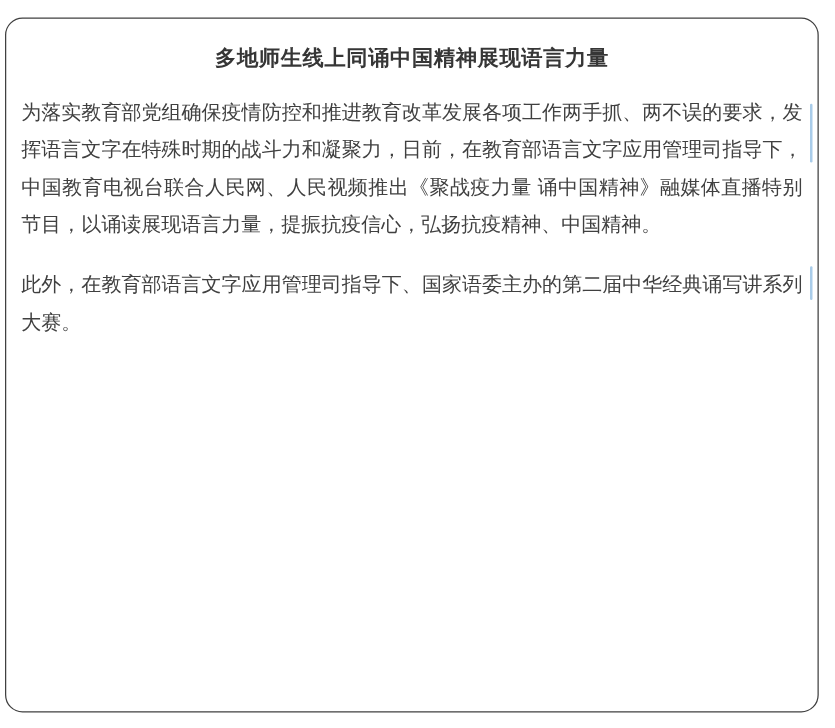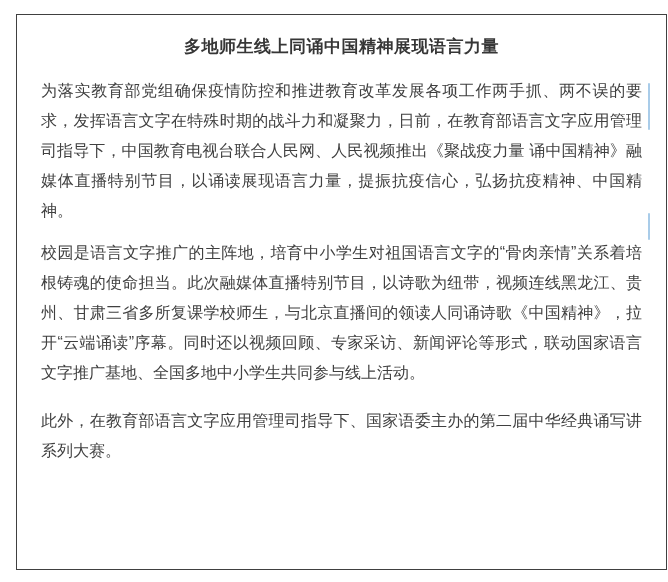--- a/index.html
+++ b/index.html
@@ -10,40 +10,40 @@
   .page {
     position: relative;
     width: 668px;
     height: 582px;
     background: #ffffff;
     font-family: "Liberation Sans", "DejaVu Sans", sans-serif;
     overflow: hidden;
   }
   .card {
     position: absolute;
-    left: 16px;
+    left: 4px;
     top: 14px;
     width: 625px;          
     height: 531px;         
     border: 1px solid #404040;
-    border-radius: 0;
+    border-radius: 14px;
     background: #ffffff;
     padding: 22px 12px 1px 12px;
   }
   .title {
     margin: 0 0 19px 0;
     font-size: 17px;
     line-height: 20px;
     font-weight: bold;
     color: #363636;
     text-align: center;
     letter-spacing: 0.5px;
   }
   .para {
-    margin: 12px;
+    margin: 0;
     font-size: 16px;
     line-height: 30px;
     color: #404040;
     text-align: justify;
     letter-spacing: 0;
     word-break: break-all;
   }
   .para + .para { margin-top: 12px; }
   .para.p3 { margin-top: 20px; }
   .para.p4 { margin-top: 18px; }
@@ -59,21 +59,20 @@
 </head>
 <body>
 
 <div class="page">
 
   <div class="card">
     <h1 class="title">多地师生线上同诵中国精神展现语言力量</h1>
 
     <p class="para p1">为落实教育部党组确保疫情防控和推进教育改革发展各项工作两手抓、两不误的要求，发挥语言文字在特殊时期的战斗力和凝聚力，日前，在教育部语言文字应用管理司指导下，中国教育电视台联合人民网、人民视频推出《聚战疫力量 诵中国精神》融媒体直播特别节目，以诵读展现语言力量，提振抗疫信心，弘扬抗疫精神、中国精神。</p>
 
-    <p class="para p2">校园是语言文字推广的主阵地，培育中小学生对祖国语言文字的“骨肉亲情”关系着培根铸魂的使命担当。此次融媒体直播特别节目，以诗歌为纽带，视频连线黑龙江、贵州、甘肃三省多所复课学校师生，与北京直播间的领读人同诵诗歌《中国精神》，拉开“云端诵读”序幕。同时还以视频回顾、专家采访、新闻评论等形式，联动国家语言文字推广基地、全国多地中小学生共同参与线上活动。</p>
 
 
     <p class="para p4">此外，在教育部语言文字应用管理司指导下、国家语委主办的第二届中华经典诵写讲系列大赛。</p>
   </div>
 
   <div class="cursor-mark m1"></div>
   <div class="cursor-mark m2"></div>
 
 </div>
 

